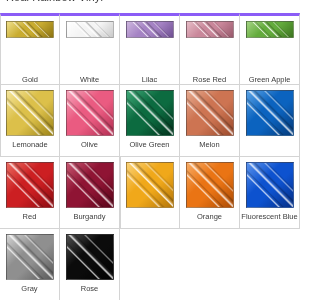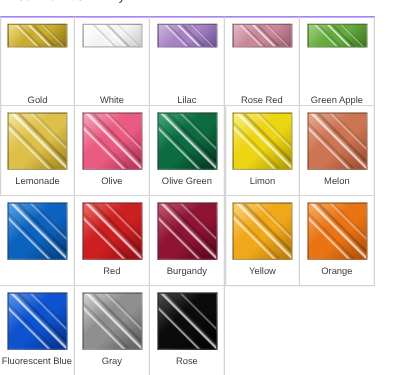--- a/index.html
+++ b/index.html
@@ -62,21 +62,21 @@
     border-right: 1px solid #d4d4d4;
     border-bottom: 1px solid #d4d4d4;
     background: #ffffff;
     display: flex;
     flex-direction: column;
     align-items: center;
     padding-top: 5px;
     overflow: hidden;
   }
   .cell.col-first { border-left: 1px solid #d4d4d4; }
-  .cell.row-first { border-top: 1px solid #8b5cf6; gap: 33px; }
+  .cell.row-first { border-top: 3px solid #8b5cf6; gap: 33px; }
 
   .swatch {
     width: 48px;
     height: 46px;
     box-sizing: border-box;
     border: 1px solid rgba(90,90,90,0.45);
     position: relative;
     overflow: hidden;
     background: #cccccc;
   }
@@ -152,42 +152,37 @@
         <div class="label">Lemonade</div>
       </div>
       <div class="cell">
         <div class="swatch" style="background: linear-gradient(135deg, rgb(247, 164, 186) 0%, rgb(234, 91, 129) 38%, rgb(234, 91, 129) 58%, rgb(179, 47, 83) 100%);"></div>
         <div class="label">Olive</div>
       </div>
       <div class="cell">
         <div class="swatch" style="background: linear-gradient(135deg, rgb(63, 168, 119) 0%, rgb(12, 107, 64) 38%, rgb(12, 107, 64) 58%, rgb(3, 51, 29) 100%);"></div>
         <div class="label">Olive Green</div>
       </div>
-      <div class="cell col-first">
-        <div class="swatch" style="background: linear-gradient(135deg, rgb(250, 238, 131) 0%, rgb(236, 213, 19) 38%, rgb(236, 213, 19) 58%, rgb(169, 150, 3) 100%);"></div>
-        <div class="label">Limon</div>
-      </div>
       <div class="cell">
         <div class="swatch" style="background: linear-gradient(135deg, rgb(230, 169, 142) 0%, rgb(205, 116, 82) 38%, rgb(205, 116, 82) 58%, rgb(156, 75, 44) 100%);"></div>
         <div class="label">Melon</div>
       </div>
       <div class="cell">
         <div class="swatch" style="background: linear-gradient(135deg, rgb(90, 163, 230) 0%, rgb(11, 99, 191) 38%, rgb(11, 99, 191) 58%, rgb(5, 60, 124) 100%);"></div>
       </div>
       <div class="cell">
         <div class="swatch" style="background: linear-gradient(135deg, rgb(234, 107, 96) 0%, rgb(204, 31, 34) 38%, rgb(204, 31, 34) 58%, rgb(142, 12, 18) 100%);"></div>
         <div class="label">Red</div>
       </div>
       <div class="cell">
         <div class="swatch" style="background: linear-gradient(135deg, rgb(198, 86, 112) 0%, rgb(143, 20, 52) 38%, rgb(143, 20, 52) 58%, rgb(90, 4, 25) 100%);"></div>
         <div class="label">Burgandy</div>
       </div>
       <div class="cell col-first">
         <div class="swatch" style="background: linear-gradient(135deg, rgb(250, 210, 121) 0%, rgb(240, 168, 26) 38%, rgb(240, 168, 26) 58%, rgb(180, 118, 10) 100%);"></div>
-        <div class="label">Yellow</div>
       </div>
       <div class="cell">
         <div class="swatch" style="background: linear-gradient(135deg, rgb(247, 172, 102) 0%, rgb(234, 116, 20) 38%, rgb(234, 116, 20) 58%, rgb(173, 76, 4) 100%);"></div>
         <div class="label">Orange</div>
       </div>
       <div class="cell">
         <div class="swatch" style="background: linear-gradient(135deg, rgb(91, 147, 236) 0%, rgb(13, 82, 207) 38%, rgb(13, 82, 207) 58%, rgb(5, 47, 135) 100%);"></div>
         <div class="label">Fluorescent Blue</div>
       </div>
       <div class="cell">

